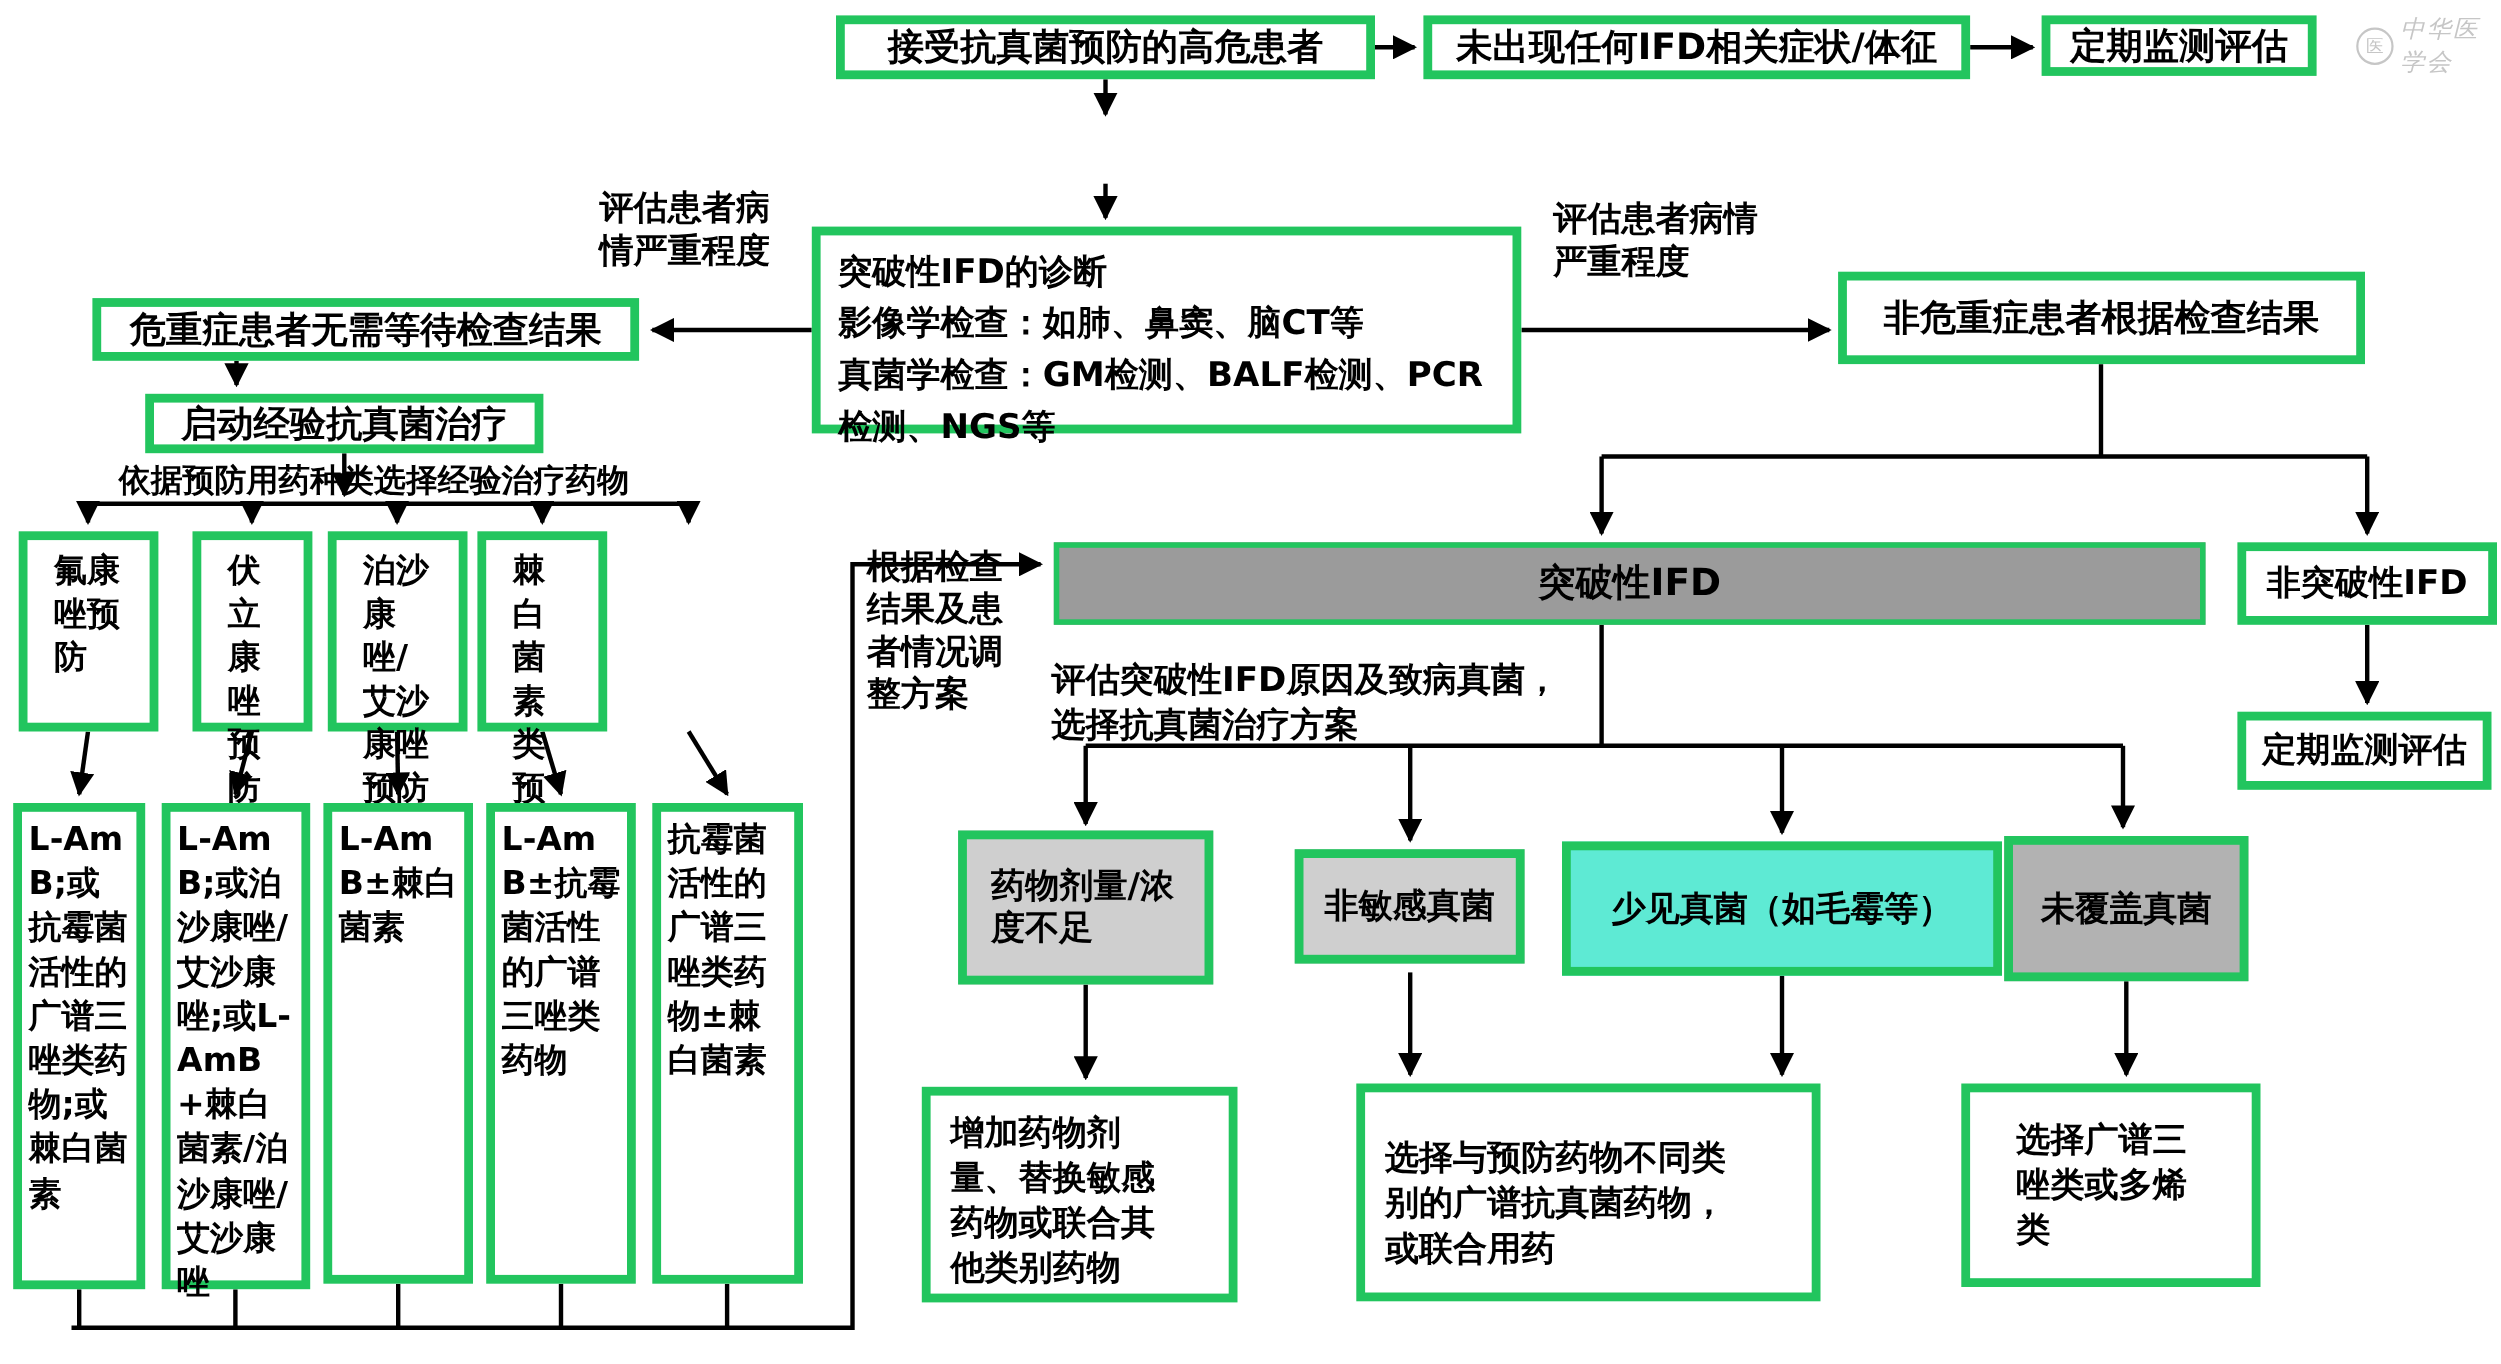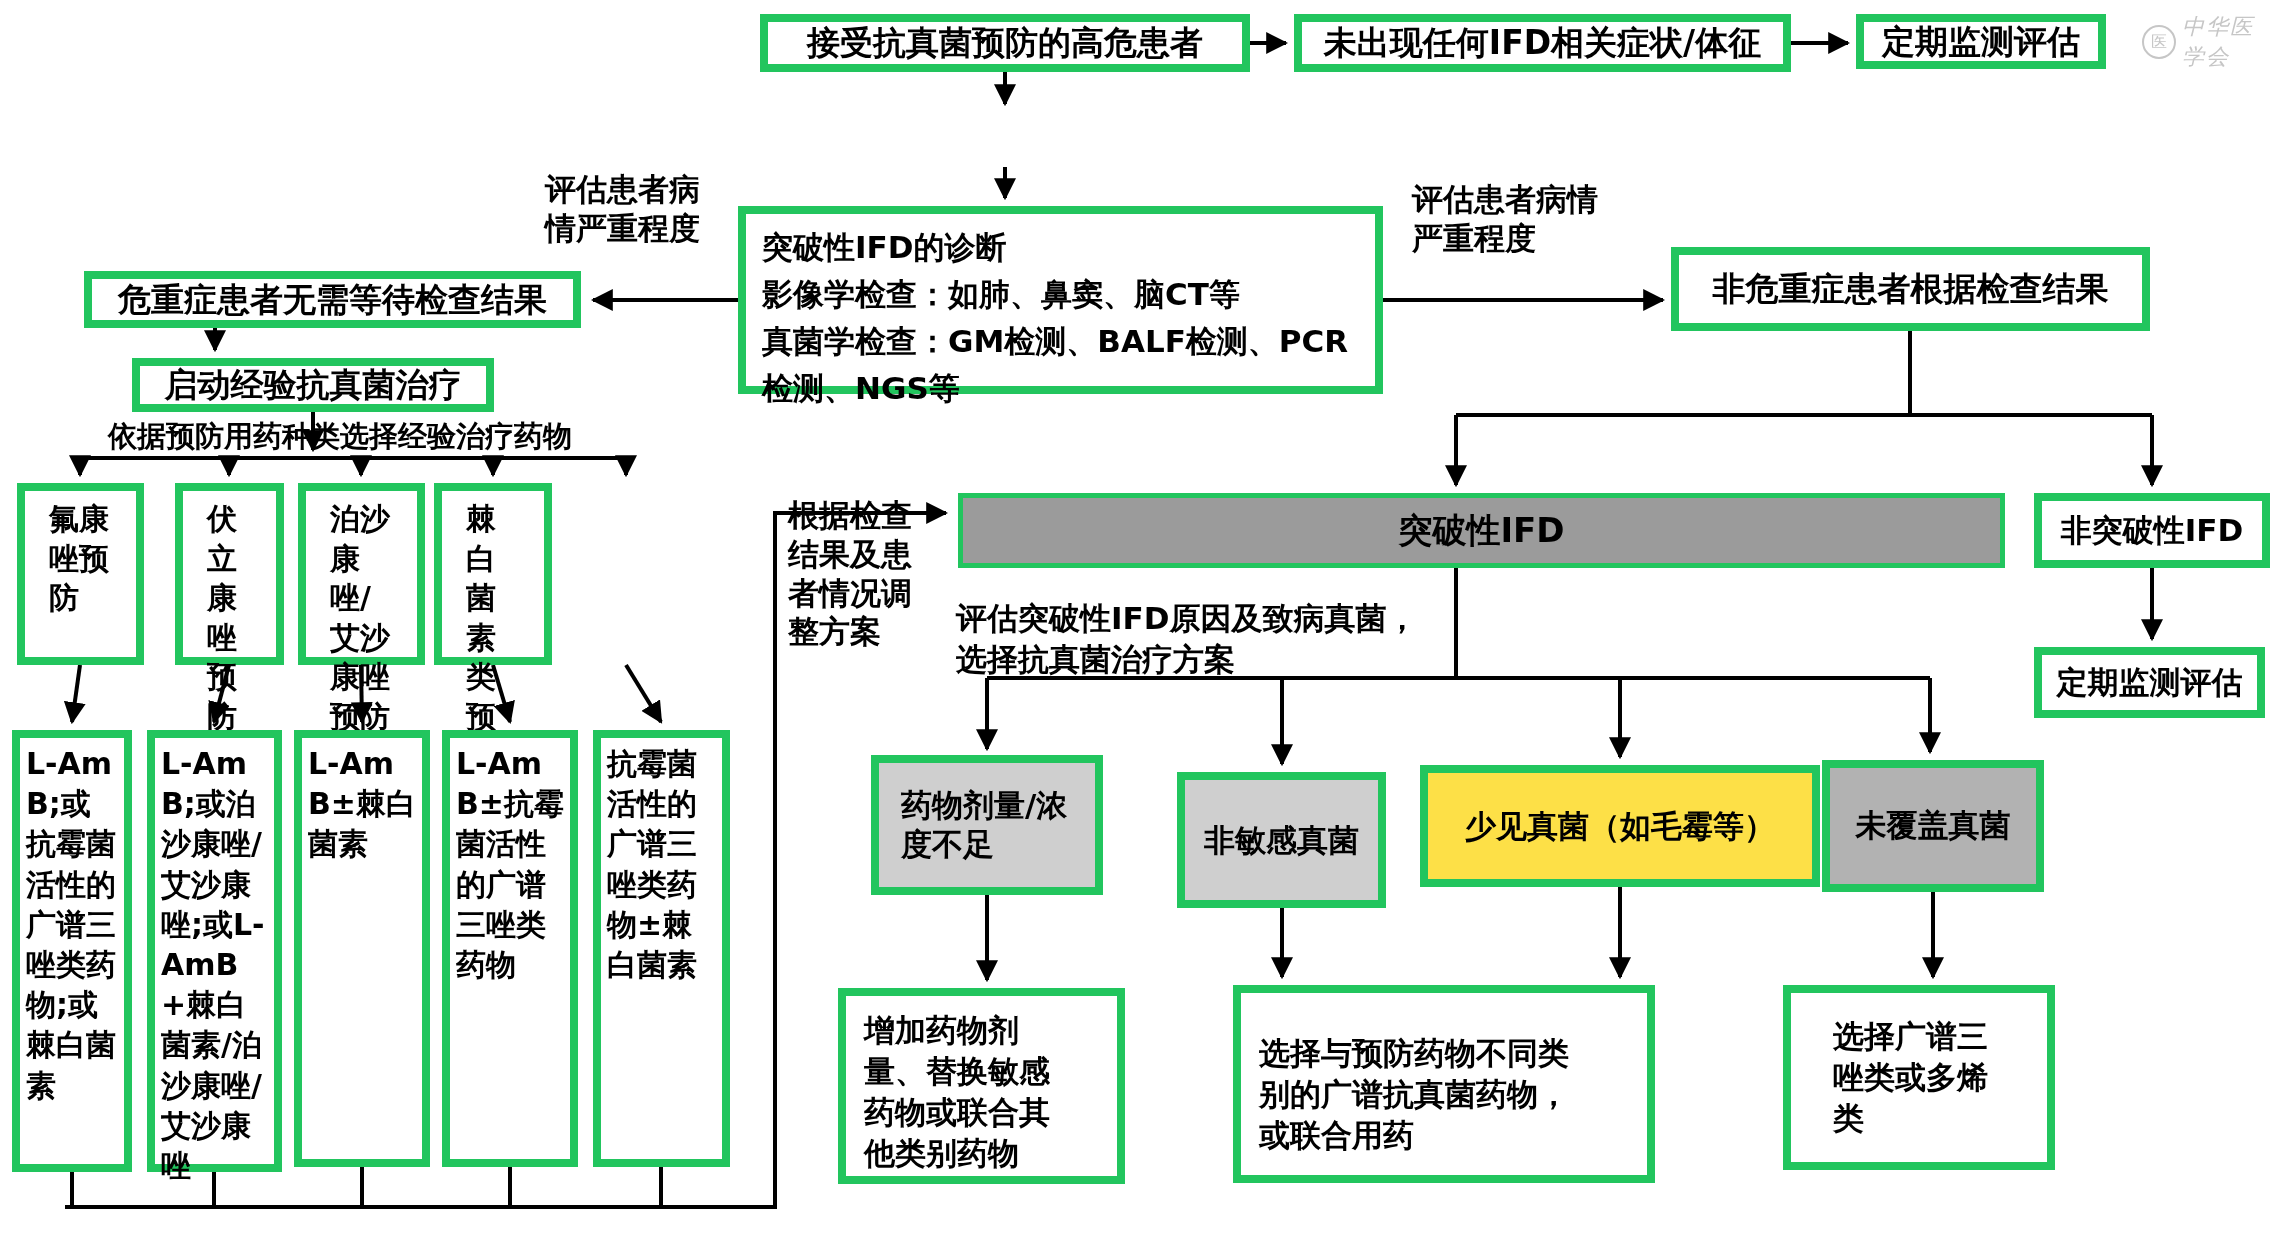--- a/index.html
+++ b/index.html
@@ -18,21 +18,21 @@
   .label{
     position:absolute;box-sizing:border-box;font-size:31px;line-height:1.25;
     text-align:left;z-index:2;
   }
   .pbox{padding:8px 24px;font-size:30px;line-height:1.32;}
   .qbox{padding:6px 6px;font-size:30px;line-height:1.34;word-break:break-all;}
   .bar{background:#9b9b9b;border-width:5px;font-size:34px;}
   .cause{font-size:31px;}
   .c-dose{background:#cfcfcf;}
   .c-nonsusc{background:#cfcfcf;}
-  .c-rare{background:#fde047;}
+  .c-rare{background:#5eead4;}
   .c-uncov{background:#b2b2b2;}
   .tbox{font-size:31px;line-height:1.32;align-items:flex-start;justify-content:flex-start;text-align:left;}
   .watermark{
     position:absolute;left:2142px;top:12px;display:flex;align-items:center;gap:6px;
     color:#c6c6c6;z-index:2;font-weight:400;
   }
   .wm-circle{
     width:30px;height:30px;border:2px solid #c6c6c6;border-radius:50%;
     display:flex;align-items:center;justify-content:center;font-size:16px;flex:0 0 auto;
   }
@@ -134,21 +134,21 @@
   <div class="box" style="left:2034px;top:493px;width:236px;height:75px;font-size:31px;">非突破性IFD</div>
   <div class="box" style="left:2034px;top:647px;width:231px;height:71px;font-size:31px;">定期监测评估</div>
 
   <div class="label" style="left:788px;top:496px;width:132px;">根据检查结果及患者情况调整方案</div>
   <div class="label" style="left:956px;top:598px;width:560px;line-height:41px;">
     <div>评估突破性IFD原因及致病真菌，</div>
     <div>选择抗真菌治疗方案</div>
   </div>
 
   <div class="box cause c-dose" style="left:871px;top:755px;width:232px;height:140px;justify-content:flex-start;text-align:left;padding-left:22px;">药物剂量/浓度不足</div>
-  <div class="box cause c-nonsusc" style="left:1177px;top:772px;width:209px;height:136px;">非敏感真菌</div>
+  <div class="box cause c-nonsusc" style="left:1177px;top:772px;width:209px;height:104px;">非敏感真菌</div>
   <div class="box cause c-rare" style="left:1420px;top:765px;width:400px;height:122px;">少见真菌（如毛霉等）</div>
   <div class="box cause c-uncov" style="left:1822px;top:760px;width:222px;height:132px;font-family:Liberation Serif, serif;">未覆盖真菌</div>
 
   <div class="box tbox" style="left:838px;top:988px;width:287px;height:196px;padding:14px 44px 0 18px;">增加药物剂量、替换敏感药物或联合其他类别药物</div>
   <div class="box tbox" style="left:1233px;top:985px;width:422px;height:198px;padding:40px 58px 0 18px;">选择与预防药物不同类别的广谱抗真菌药物，或联合用药</div>
   <div class="box tbox" style="left:1783px;top:985px;width:272px;height:185px;align-items:center;padding:0 42px;">选择广谱三唑类或多烯类</div>
 
 </div>
 
 </body></html>

